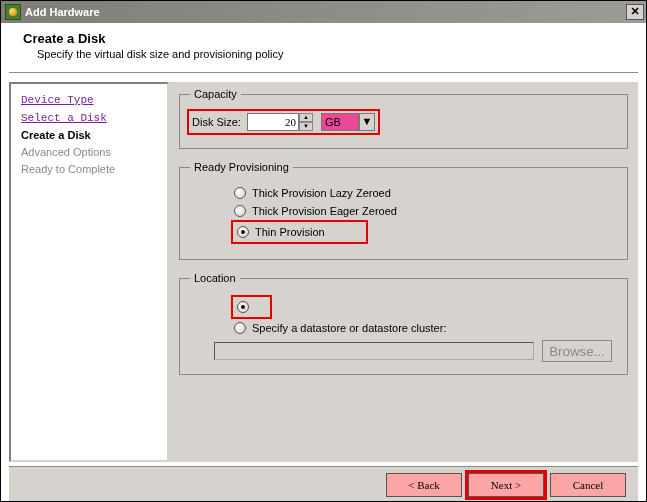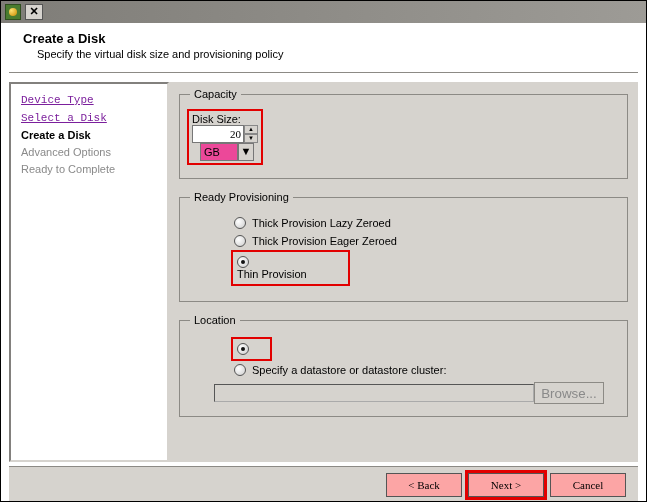--- a/index.html
+++ b/index.html
@@ -157,33 +157,33 @@
     left:3px; top:3px;
     width:4px; height:4px;
     border-radius:50%;
     background:#111;
   }
   .highlight {
     outline: 2px solid #e20000;
     outline-offset: 1px;
     padding:1px 2px;
     display:inline-flex;
-    align-items:flex-start;
-    flex-direction:column;
+    align-items:center;
   }
   .datastore-input {
     width: 320px;
     height: 18px;
     background:#d6d3ce;
     border: 1px inset #aaa;
     margin-left: 24px;
     color:#777;
   }
   .browse-btn {
     width: 70px; height:22px;
+    margin-left:8px;
     border:1px solid #8c8a85;
     background:#d6d3ce;
     color:#8a8a8a;
   }
   .loc-row2 { display:flex; align-items:center; margin-top:4px;}
   
   .footer {
     display:flex;
     justify-content:flex-end;
     padding: 6px 12px;
@@ -204,20 +204,21 @@
   .btn-hl {
     outline: 3px solid #e20000;
     outline-offset: 0px;
   }
 </style>
 </head>
 <body>
 
 <div class="titlebar">
   <div class="icon-slot"></div>
+  <div class="titlebar-text">Add Hardware</div>
   <div class="close-btn">✕</div>
 </div>
 
 <div class="header">
   <div class="header-title">Create a Disk</div>
   <div class="header-sub">Specify the virtual disk size and provisioning policy</div>
 </div>
 <hr class="sep">
 
 <div class="body">

